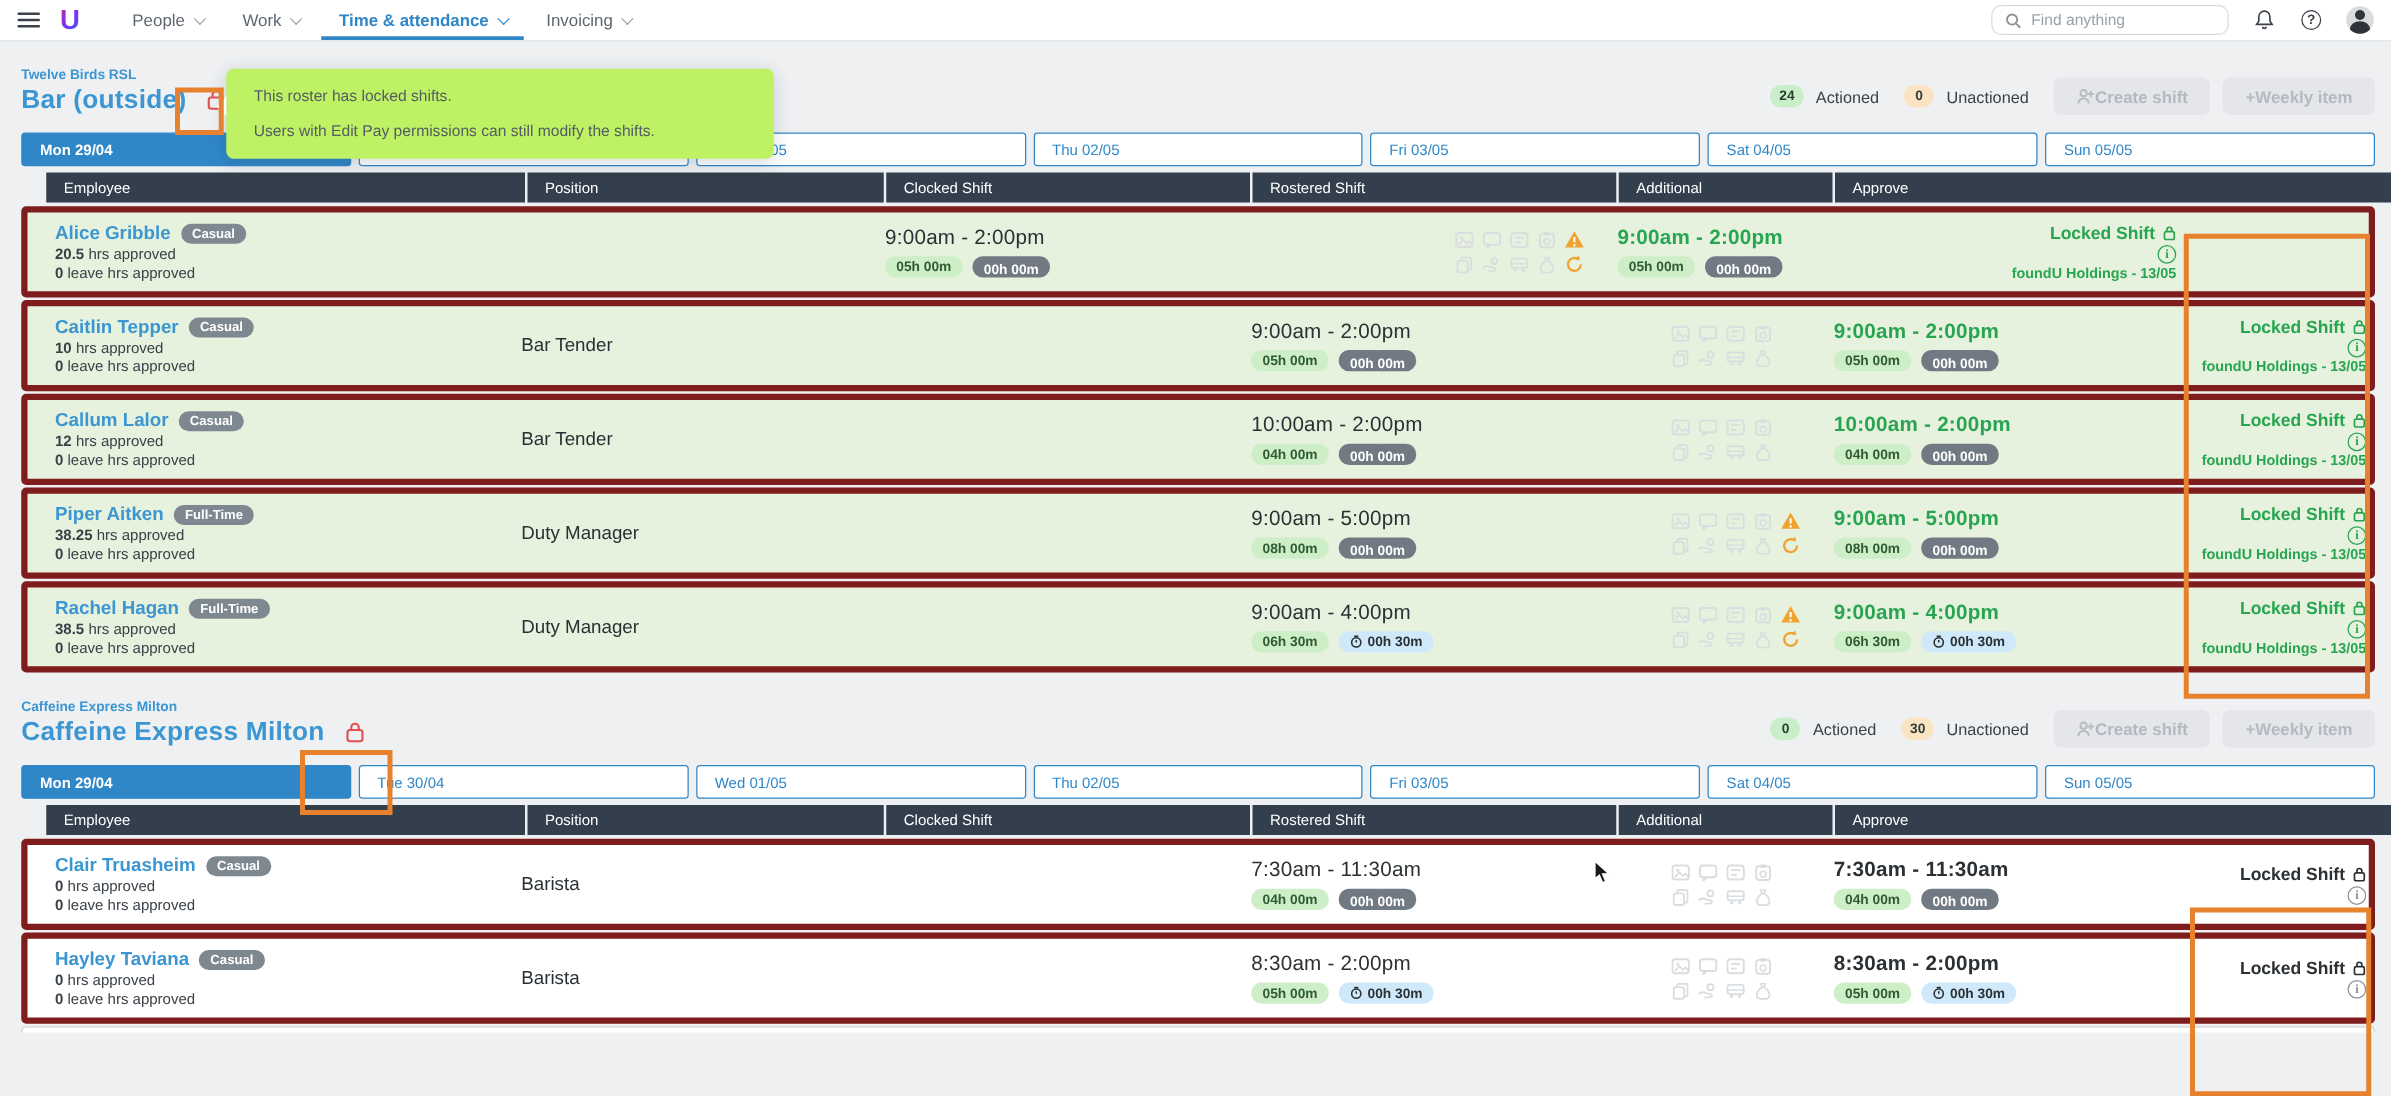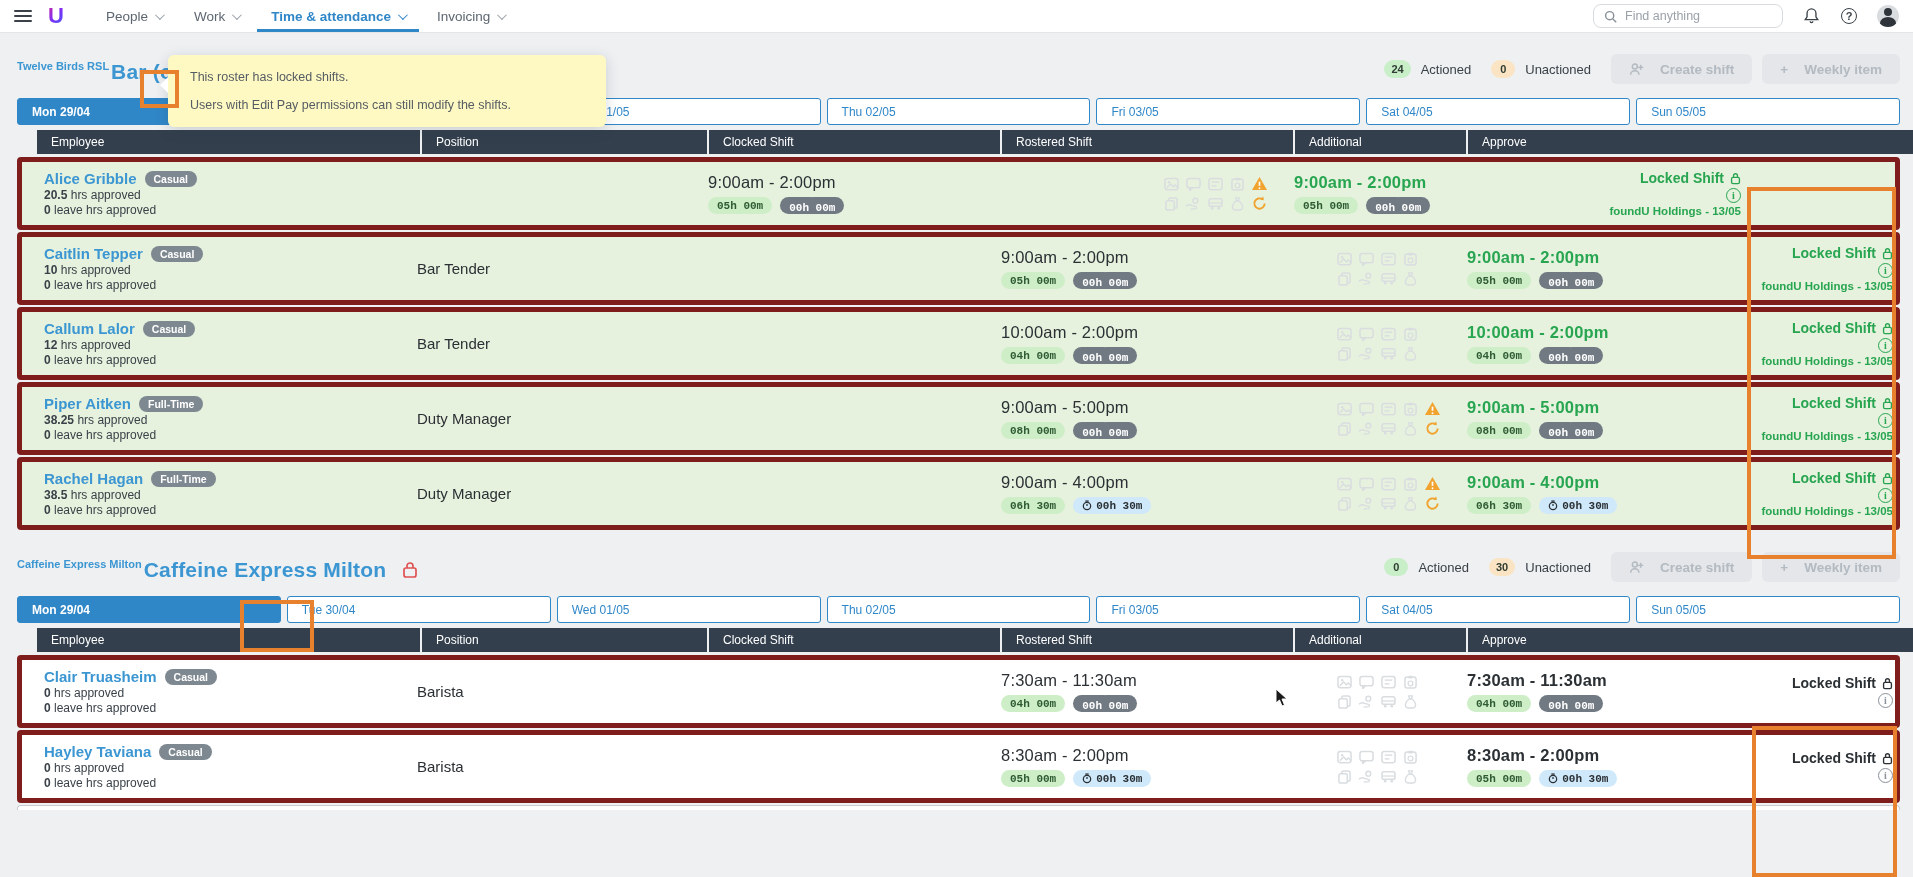--- a/index.html
+++ b/index.html
@@ -22,31 +22,31 @@
   .searchbox input{border:none;outline:none;font-size:12.5px;color:#3a4148;width:140px;font-family:"Liberation Sans",sans-serif;background:transparent;}
   .searchbox input::placeholder{color:#9aa1a9;}
   .icon-btn{width:20px;height:20px;display:flex;align-items:center;justify-content:center;cursor:pointer;color:#3a4148;}
   .avatar{width:22px;height:22px;border-radius:50%;background:#d9dde0;position:relative;overflow:hidden;cursor:pointer;}
   .avatar::before{content:"";position:absolute;left:7px;top:3px;width:8px;height:8px;border-radius:50%;background:#2f343a;}
   .avatar::after{content:"";position:absolute;left:3px;top:12px;width:16px;height:12px;border-radius:50% 50% 0 0;background:#2f343a;}
 
   
   .page{position:relative;padding:0 13px 0 17px;}
   .sec-head{display:flex;align-items:flex-end;justify-content:space-between;margin-top:22px;margin-bottom:14px;}
-  .sec-titles{display:flex;flex-direction:row;gap:2px;}
+  .sec-titles{display:flex;flex-direction:column;gap:2px;}
   .sec-sub{font-size:11px;font-weight:bold;color:#3b96d2;}
   .sec-title-row{display:flex;align-items:center;gap:16px;}
   .sec-title{font-size:21px;font-weight:bold;color:#3b96d2;letter-spacing:.2px;}
   .lock-red{width:16px;height:18px;}
   .sec-meta{display:flex;align-items:center;gap:10px;}
   .count-badge{min-width:24px;height:18px;border-radius:9px;display:inline-flex;align-items:center;justify-content:center;font-size:11px;font-weight:bold;color:#2f3d33;padding:0 7px;}
   .count-badge.green{background:#c9efc9;}
   .count-badge.orange{background:#fbe4c3;}
   .count-label{font-size:13px;color:#3a4148;margin-right:10px;}
-  .meta-btn{height:30px;border:none;border-radius:6px;background:#e4e6e9;color:#b3bac1;font-size:13.5px;font-weight:bold;display:inline-flex;align-items:center;gap:16px;padding:0 18px;cursor:default;font-family:"Liberation Sans",sans-serif;}
+  .meta-btn{height:30px;border:none;border-radius:6px;background:#e4e6e9;color:#b3bac1;font-size:13.5px;font-weight:bold;display:inline-flex;align-items:center;gap:0;padding:0 18px;cursor:default;font-family:"Liberation Sans",sans-serif;}
 
   
   .tabs{display:flex;gap:6px;margin-bottom:5px;}
   .tab{flex:1;height:27px;border:1px solid #3087c8;border-radius:3px;background:#fff;color:#3087c8;font-size:12px;display:flex;align-items:center;padding-left:14px;cursor:pointer;}
   .tab.active{background:#3087c8;color:#fff;font-weight:bold;}
 
   
   .thead{display:grid;grid-template-columns:383px 285px 291px 291px 171px 450px;gap:2px;margin-bottom:3px;padding-left:20px;}
   .th{background:#333f4d;color:#fff;font-size:12px;height:24px;display:flex;align-items:center;padding-left:14px;}
   .trow{display:grid;grid-template-columns:385px 287px 293px 293px 173px 300px 152px;border:5px solid #7f1d1d;border-radius:4px;height:73px;margin-bottom:2px;background:#fff;}
@@ -57,40 +57,40 @@
   .emp-name{font-size:15px;font-weight:bold;color:#3b96d2;cursor:pointer;}
   .emp-type{background:#7e8890;color:#fff;font-size:10.5px;font-weight:bold;border-radius:9px;padding:2px 9px;}
   .emp-sub{font-size:12px;color:#3a4148;}
   .emp-sub b{font-weight:bold;}
   .c-pos{font-size:15px;color:#2b3034;padding-left:10px;}
   .c-shift{padding-left:14px;gap:5px;}
   .shift-time{font-size:16.5px;color:#2b3034;letter-spacing:.2px;}
   .sec-approved .c-approve .shift-time{color:#28a550;font-weight:bold;}
   .sec-pending .c-approve .shift-time{font-weight:bold;}
   .pill-row{display:flex;align-items:center;gap:8px;}
-  .pill{height:17px;border-radius:9px;font-size:11px;font-weight:bold;display:inline-flex;align-items:center;gap:4px;padding:0 9px;font-family:Liberation Mono, monospace;}
+  .pill{height:17px;border-radius:9px;font-size:11px;font-weight:bold;display:inline-flex;align-items:center;gap:4px;padding:0 9px;}
   .pill.dur{background:#cdeec7;color:#2f5b33;}
   .pill.brk-dark{background:#717a83;color:#fff;flex-direction:column;}
   .pill.brk-blue{background:#cfe9fb;color:#2b3034;}
   .c-add{flex-direction:row;align-items:center;justify-content:flex-end;padding-right:10px;}
   .icon-grid{display:grid;grid-template-columns:repeat(5,22px);grid-template-rows:20px 20px;align-items:center;justify-items:center;}
   .gicon{color:#d9dde0;}
   .cicon{color:#f09a28;}
   .c-lock{align-items:flex-end;padding-right:12px;gap:2px;justify-content:center;}
   .lock-line{display:flex;align-items:center;gap:6px;font-size:14px;font-weight:bold;}
   .sec-approved .lock-line{color:#28a550;}
   .sec-pending .lock-line{color:#2b3034;}
   .lock-note{font-size:11.5px;font-weight:bold;color:#28a550;}
   .info-ic{width:15px;height:15px;border-radius:50%;border:1.4px solid currentColor;font-size:10px;font-weight:bold;display:flex;align-items:center;justify-content:center;font-family:"Liberation Serif",serif;}
   .sec-approved .info-ic{color:#28a550;}
   .sec-pending .info-ic{color:#8a9199;}
   .partial-row{border:1px solid #c8ccd0;border-bottom:none;border-radius:4px 4px 0 0;height:5px;background:#fff;}
 
   
-  .tooltip{position:absolute;left:168px;top:55px;width:438px;background:#fef9c3;border-radius:6px;box-shadow:0 3px 14px rgba(40,50,60,.18);padding:15px 22px;z-index:40;}
+  .tooltip{position:absolute;left:181px;top:55px;width:438px;background:#bef264;border-radius:6px;box-shadow:0 3px 14px rgba(40,50,60,.18);padding:15px 22px;z-index:40;}
   .tooltip .tip1{font-size:12.5px;color:#555c63;margin-bottom:14px;}
   .tooltip .tip2{font-size:12.5px;color:#555c63;}
   .tooltip::before{content:"";position:absolute;left:-8px;top:22px;border-top:8px solid transparent;border-bottom:8px solid transparent;border-right:8px solid #fff;}
   .anno{position:absolute;border:4px solid #e8812d;z-index:45;pointer-events:none;}
   #anno1{left:140px;top:70px;width:39px;height:38px;}
   #anno2{left:1747px;top:187px;width:149px;height:372px;}
   #anno3{left:240px;top:600px;width:74px;height:52px;}
   #anno4{left:1752px;top:726px;width:145px;height:151px;}
   .cursor{position:absolute;left:1275px;top:688px;z-index:60;pointer-events:none;}
 </style>

